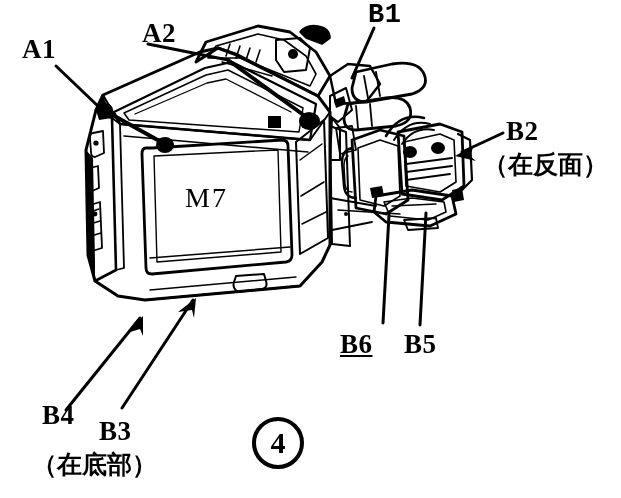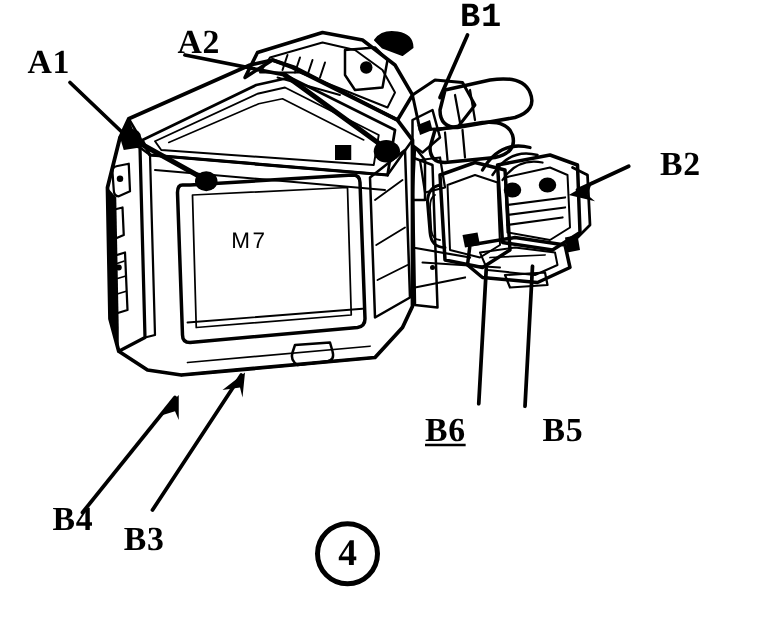--- a/index.html
+++ b/index.html
@@ -38,22 +38,22 @@
     font-size: 27px;
   }
   .callout-note {
     font-size: 25px;
     font-family: "DejaVu Sans", sans-serif;
     font-weight: bold;
     letter-spacing: 0px;
   }
   .panel-label {
     position: absolute;
-    font-family: Liberation Sans, sans-serif;
-    font-size: 18px;
+    font-family: Liberation Serif, serif;
+    font-size: 28px;
     color: #000000;
     letter-spacing: 2px;
     text-align: center;
   }
   .fig-number {
     position: absolute;
     width: 52px;
     height: 52px;
     border: 4px solid #000000;
     border-radius: 50%;
@@ -296,29 +296,31 @@
       </g>
     </g>
   </svg>
 
   <div class="callout callout-code" style="left:22px; top:36px;">A1</div>
 
   <div class="callout callout-code" style="left:98px; top:20px;margin-left:44px;">A2</div>
 
   <div class="callout callout-code" style="left:368px; top:2px;font-family:Liberation Mono, monospace;">B1</div>
 
-  <div class="callout callout-code" style="left:528px; top:118px;text-align:center;">B2</div>
-
+  <div class="callout callout-code" style="left:506px; top:118px;text-align:center;">B2</div>
+
+  <div class="callout callout-note" style="left:483px; top:152px;">（在反面）</div>
 
   <div class="callout callout-code" style="left:340px; top:331px;text-decoration:underline;">B6</div>
 
-  <div class="callout callout-code" style="left:404px; top:331px;margin-left:30px;">B5</div>
+  <div class="callout callout-code" style="left:404px; top:331px;">B5</div>
 
   <div class="callout callout-code" style="left:42px; top:402px;">B4</div>
 
   <div class="callout callout-code" style="left:99px; top:418px;">B3</div>
 
+  <div class="callout callout-note" style="left:32px; top:452px;">（在底部）</div>
 
   <div class="panel-label" style="left:185px; top:182px;">M7</div>
 
   <div class="fig-number" style="left:252px; top:417px;">4</div>
 
 </div>
 
 </body></html>

